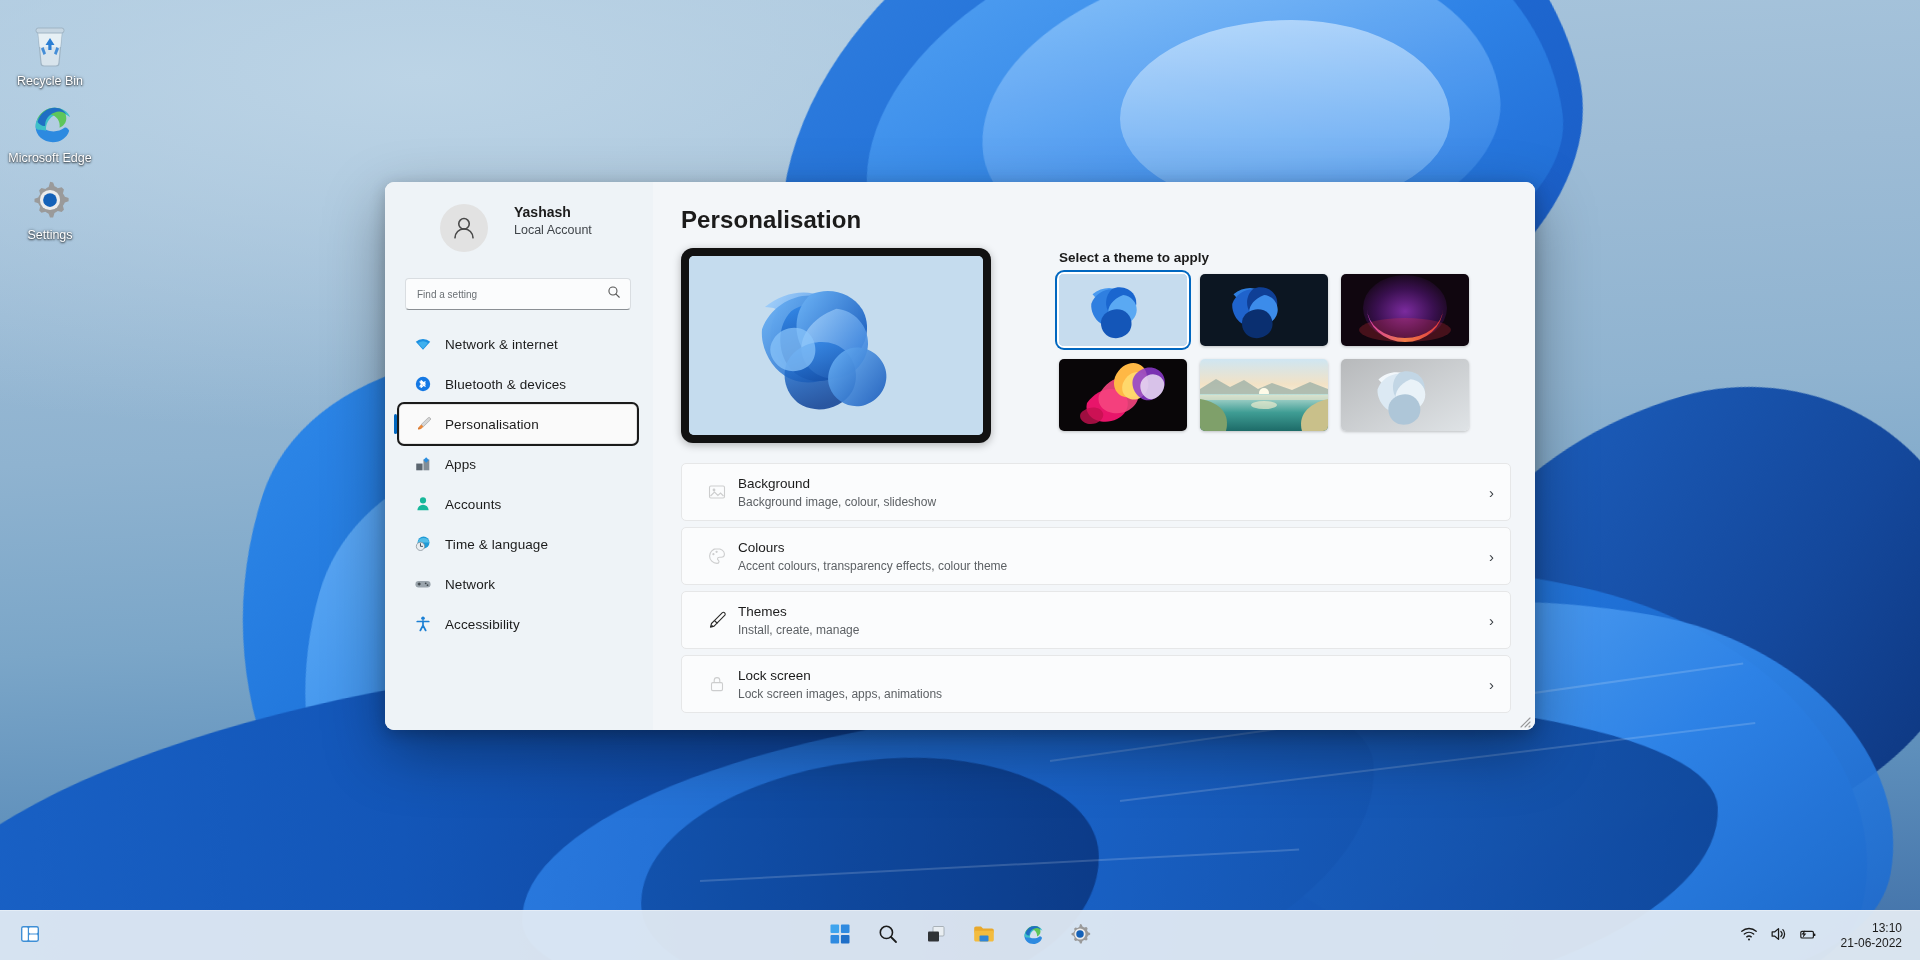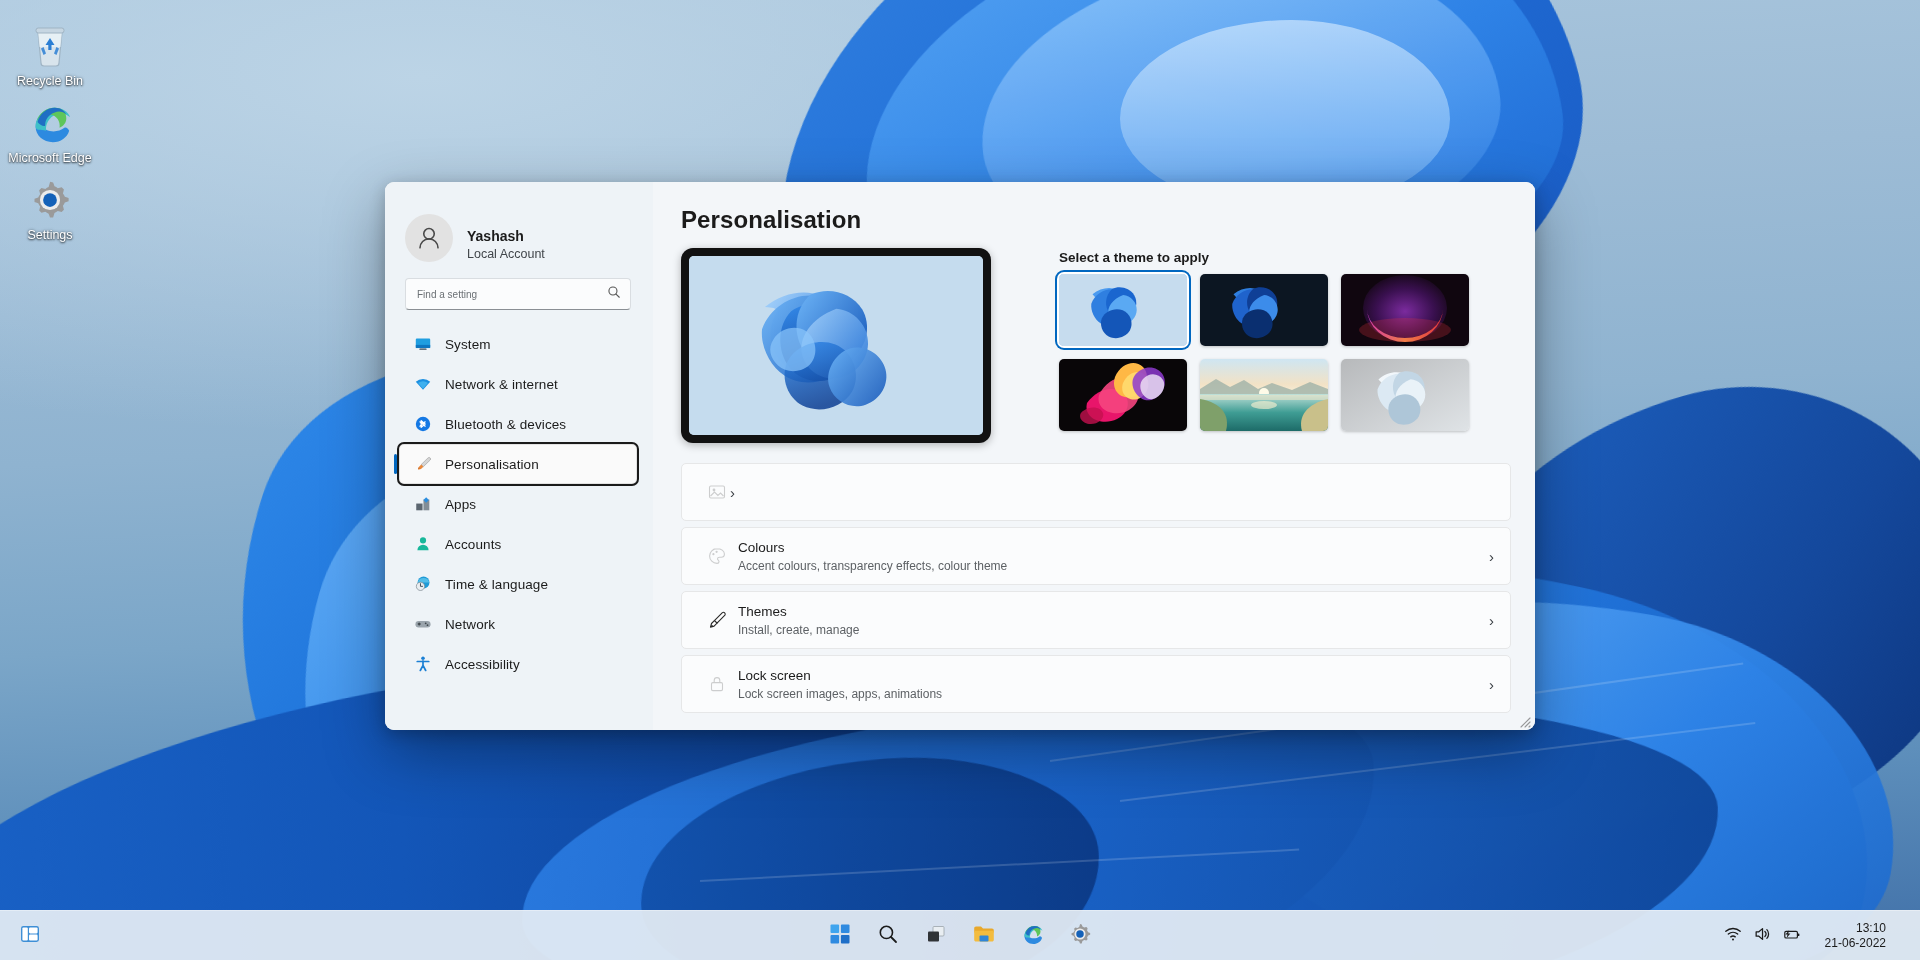--- a/index.html
+++ b/index.html
@@ -95,21 +95,21 @@
     position:absolute; left:385px; top:182px; width:1150px; height:548px;
     background:#f3f3f3; border-radius:9px;
     box-shadow:0 22px 60px rgba(0,0,0,.34), 0 4px 16px rgba(0,0,0,.22);
     overflow:hidden; display:flex;
   }
   
   #sidebar {
     width:268px; flex:0 0 268px; background:#eef3f7;
     padding:22px 0 0 0; position:relative;
   }
-  .acct { display:flex; align-items:flex-end; gap:14px; padding:0 0 0 20px; height:58px; }
+  .acct { display:flex; align-items:flex-start; gap:26px; padding:0 0 0 20px; height:58px;margin-left:35px; }
   .acct-av {
     width:48px; height:48px; border-radius:50%; background:#e2e2e2;
     display:flex; align-items:center; justify-content:center; flex:0 0 48px;
   }
   .acct-name { font-size:14px; font-weight:bold; color:#1b1b1b; line-height:17px; }
   .acct-sub  { font-size:12.5px; color:#40454a; line-height:16px; margin-top:1px; }
 
   .search-wrap { padding:16px 22px 0 20px; }
   .search-box {
     height:32px; background:#fbfcfd; border:1px solid #d9dde1;
@@ -184,21 +184,21 @@
   
   #taskbar {
     position:absolute; left:0; bottom:0; width:1920px; height:50px;
     background:rgba(229,237,244,.93); display:flex; align-items:center;
     border-top:1px solid rgba(255,255,255,.35);
   }
   #tb-left { position:absolute; left:10px; display:flex; align-items:center; }
   .tb-widget { width:40px; height:40px; display:flex; align-items:center; justify-content:center; border-radius:5px; cursor:default; }
   #tb-center { position:absolute; left:50%; transform:translateX(-50%); display:flex; align-items:center; gap:8px; }
   .tb-btn { width:40px; height:40px; display:flex; align-items:center; justify-content:center; border-radius:5px; position:relative; cursor:default; }
-  #tb-right { position:absolute; right:28px; display:flex; align-items:center; gap:10px; }
+  #tb-right { position:absolute; right:12px; display:flex; align-items:center; gap:10px; }
   .tray-icons { display:flex; align-items:center; gap:11px; padding:5px 7px; border-radius:5px; }
   .clock { text-align:right; font-size:12px; color:#1b1b1b; line-height:15px; padding:4px 6px; border-radius:5px; cursor:default; }
 </style>
 </head>
 <body>
 
 <div id="wallpaper">
   <div class="wp-sky"></div>
   <div class="wp-blob b1"></div>
   <div class="wp-blob b2"></div>
@@ -283,30 +283,20 @@
           <svg width="14" height="14" viewBox="0 0 16 16">
             <circle cx="6.8" cy="6.8" r="4.6" fill="none" stroke="#555" stroke-width="1.25"></circle>
             <line x1="10.3" y1="10.3" x2="14" y2="14" stroke="#555" stroke-width="1.25" stroke-linecap="round"></line>
           </svg>
         </span>
       </div>
     </div>
 
     <div class="navlist">
 
-      <div class="nav">
-        <span class="ico">
-          <svg width="18" height="18" viewBox="0 0 20 20">
-            <rect x="2" y="4" width="16" height="10.5" rx="1.2" fill="#1f9ee0"></rect>
-            <rect x="2" y="11" width="16" height="3.5" fill="#0d76c0"></rect>
-            <rect x="6" y="15" width="8" height="1.4" rx=".6" fill="#3b4a55"></rect>
-          </svg>
-        </span>
-        <span class="lbl">System</span>
-      </div>
 
       <div class="nav">
         <span class="ico">
           <svg width="18" height="18" viewBox="0 0 20 20">
             <path d="M2 7.5a12 12 0 0 1 16 0L10 16.5z" fill="#1b8fe0"></path>
             <path d="M4.6 9a8.4 8.4 0 0 1 10.8 0L10 15.4z" fill="#3fb0ee"></path>
           </svg>
         </span>
         <span class="lbl">Network &amp; internet</span>
       </div>
@@ -549,20 +539,24 @@
     <div class="cards">
 
       <div class="card">
         <span class="card-ico">
           <svg width="20" height="20" viewBox="0 0 20 20" opacity=".22">
             <rect x="2.5" y="4" width="15" height="12" rx="1.4" fill="none" stroke="#2a2a2a" stroke-width="1.1"></rect>
             <circle cx="7" cy="8" r="1.4" fill="#2a2a2a"></circle>
             <path d="M3.5 14l4-4 3.4 3.4 2.6-2.4 3 3" fill="none" stroke="#2a2a2a" stroke-width="1.1"></path>
           </svg>
         </span>
+        <span class="card-txt">
+          <span class="card-t">Background</span><br>
+          <span class="card-s">Background image, colour, slideshow</span>
+        </span>
         <span class="chev">›</span>
       </div>
 
       <div class="card">
         <span class="card-ico">
           <svg width="20" height="20" viewBox="0 0 20 20" opacity=".22">
             <path d="M10 2.6a7.4 7.4 0 1 0 0 14.8c1.3 0 2-.8 2-1.7 0-1.5-1.5-1.6-1.5-2.8 0-1 .8-1.6 2-1.6h1.6a3.3 3.3 0 0 0 3.3-3.3c0-3-3.3-5.4-7.4-5.4z" fill="none" stroke="#2a2a2a" stroke-width="1.1"></path>
             <circle cx="6.4" cy="8.2" r="1.1" fill="#2a2a2a"></circle>
             <circle cx="9.6" cy="5.8" r="1.1" fill="#2a2a2a"></circle>
           </svg>

